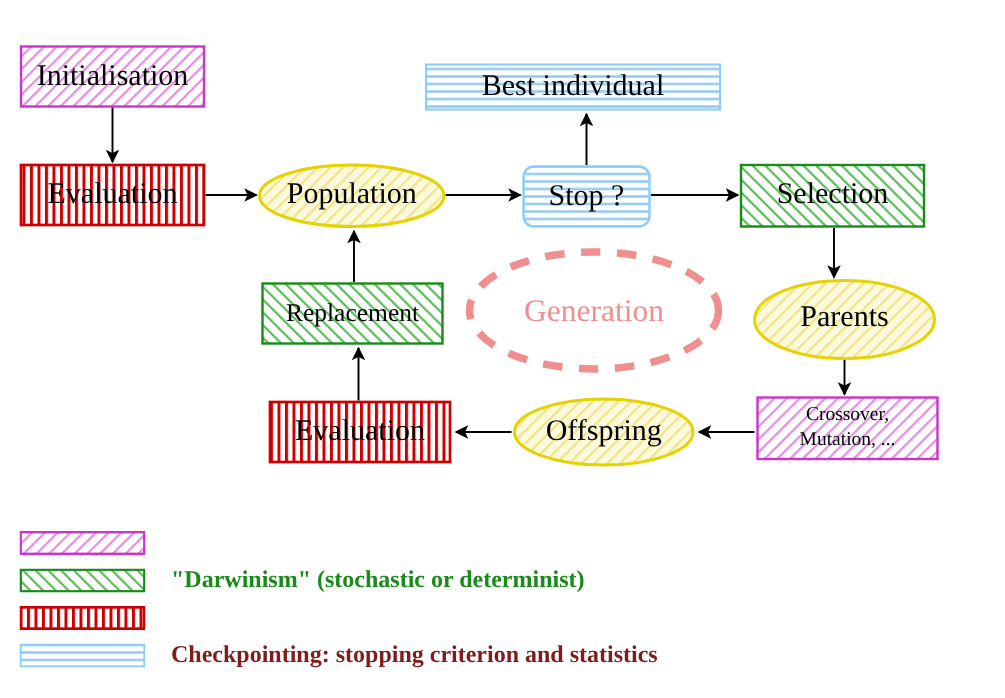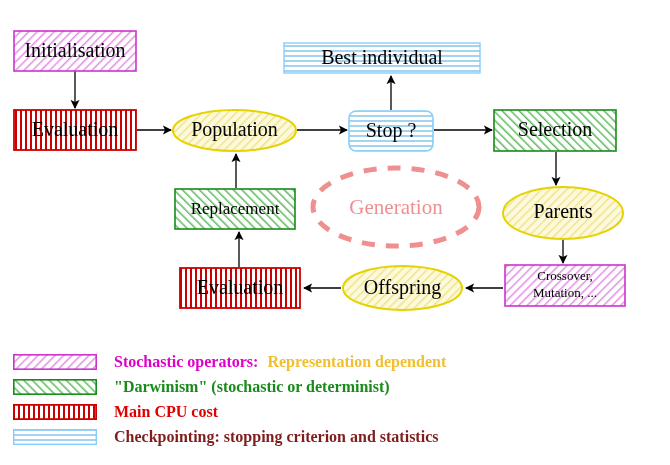--- a/index.html
+++ b/index.html
@@ -163,37 +163,33 @@
       <text class="node-label lbl-gen" x="396" y="209">Generation</text>
     </g>
   </svg>
 
   <div>
 
     <div class="legend-row" style="top:352px">
       <svg class="legend-swatch" viewBox="0 0 84 16" xmlns="http://www.w3.org/2000/svg" preserveAspectRatio="none">
         <rect x="0.8" y="0.8" width="82.4" height="14.4" fill="url(#pat-magenta)" stroke="#cc33cc" stroke-width="1.6"></rect>
       </svg>
-      <span class="legend-text">
-        <span style="color:#e000c8">Stochastic operators:</span><span class="seg2" style="color:#f0c030">Representation dependent</span>
-      </span>
     </div>
 
     <div class="legend-row" style="top:377px">
       <svg class="legend-swatch" viewBox="0 0 84 16" xmlns="http://www.w3.org/2000/svg" preserveAspectRatio="none">
         <rect x="0.8" y="0.8" width="82.4" height="14.4" fill="url(#pat-green)" stroke="#1a8a1a" stroke-width="1.6"></rect>
       </svg>
       <span class="legend-text" style="color:#1a8a1a">"Darwinism" (stochastic or determinist)</span>
     </div>
 
     <div class="legend-row" style="top:402px">
       <svg class="legend-swatch" viewBox="0 0 84 16" xmlns="http://www.w3.org/2000/svg" preserveAspectRatio="none">
         <rect x="0.9" y="0.9" width="82.2" height="14.2" fill="url(#pat-red)" stroke="#cc0000" stroke-width="1.8"></rect>
       </svg>
-      <span class="legend-text" style="color:#e00000">Main CPU cost</span>
     </div>
 
     <div class="legend-row" style="top:427px">
       <svg class="legend-swatch" viewBox="0 0 84 16" xmlns="http://www.w3.org/2000/svg" preserveAspectRatio="none">
         <rect x="0.7" y="0.7" width="82.6" height="14.6" fill="url(#pat-blue)" stroke="#87cefa" stroke-width="1.4"></rect>
       </svg>
       <span class="legend-text" style="color:#7f1d1d">Checkpointing: stopping criterion and statistics</span>
     </div>
 
   </div>

